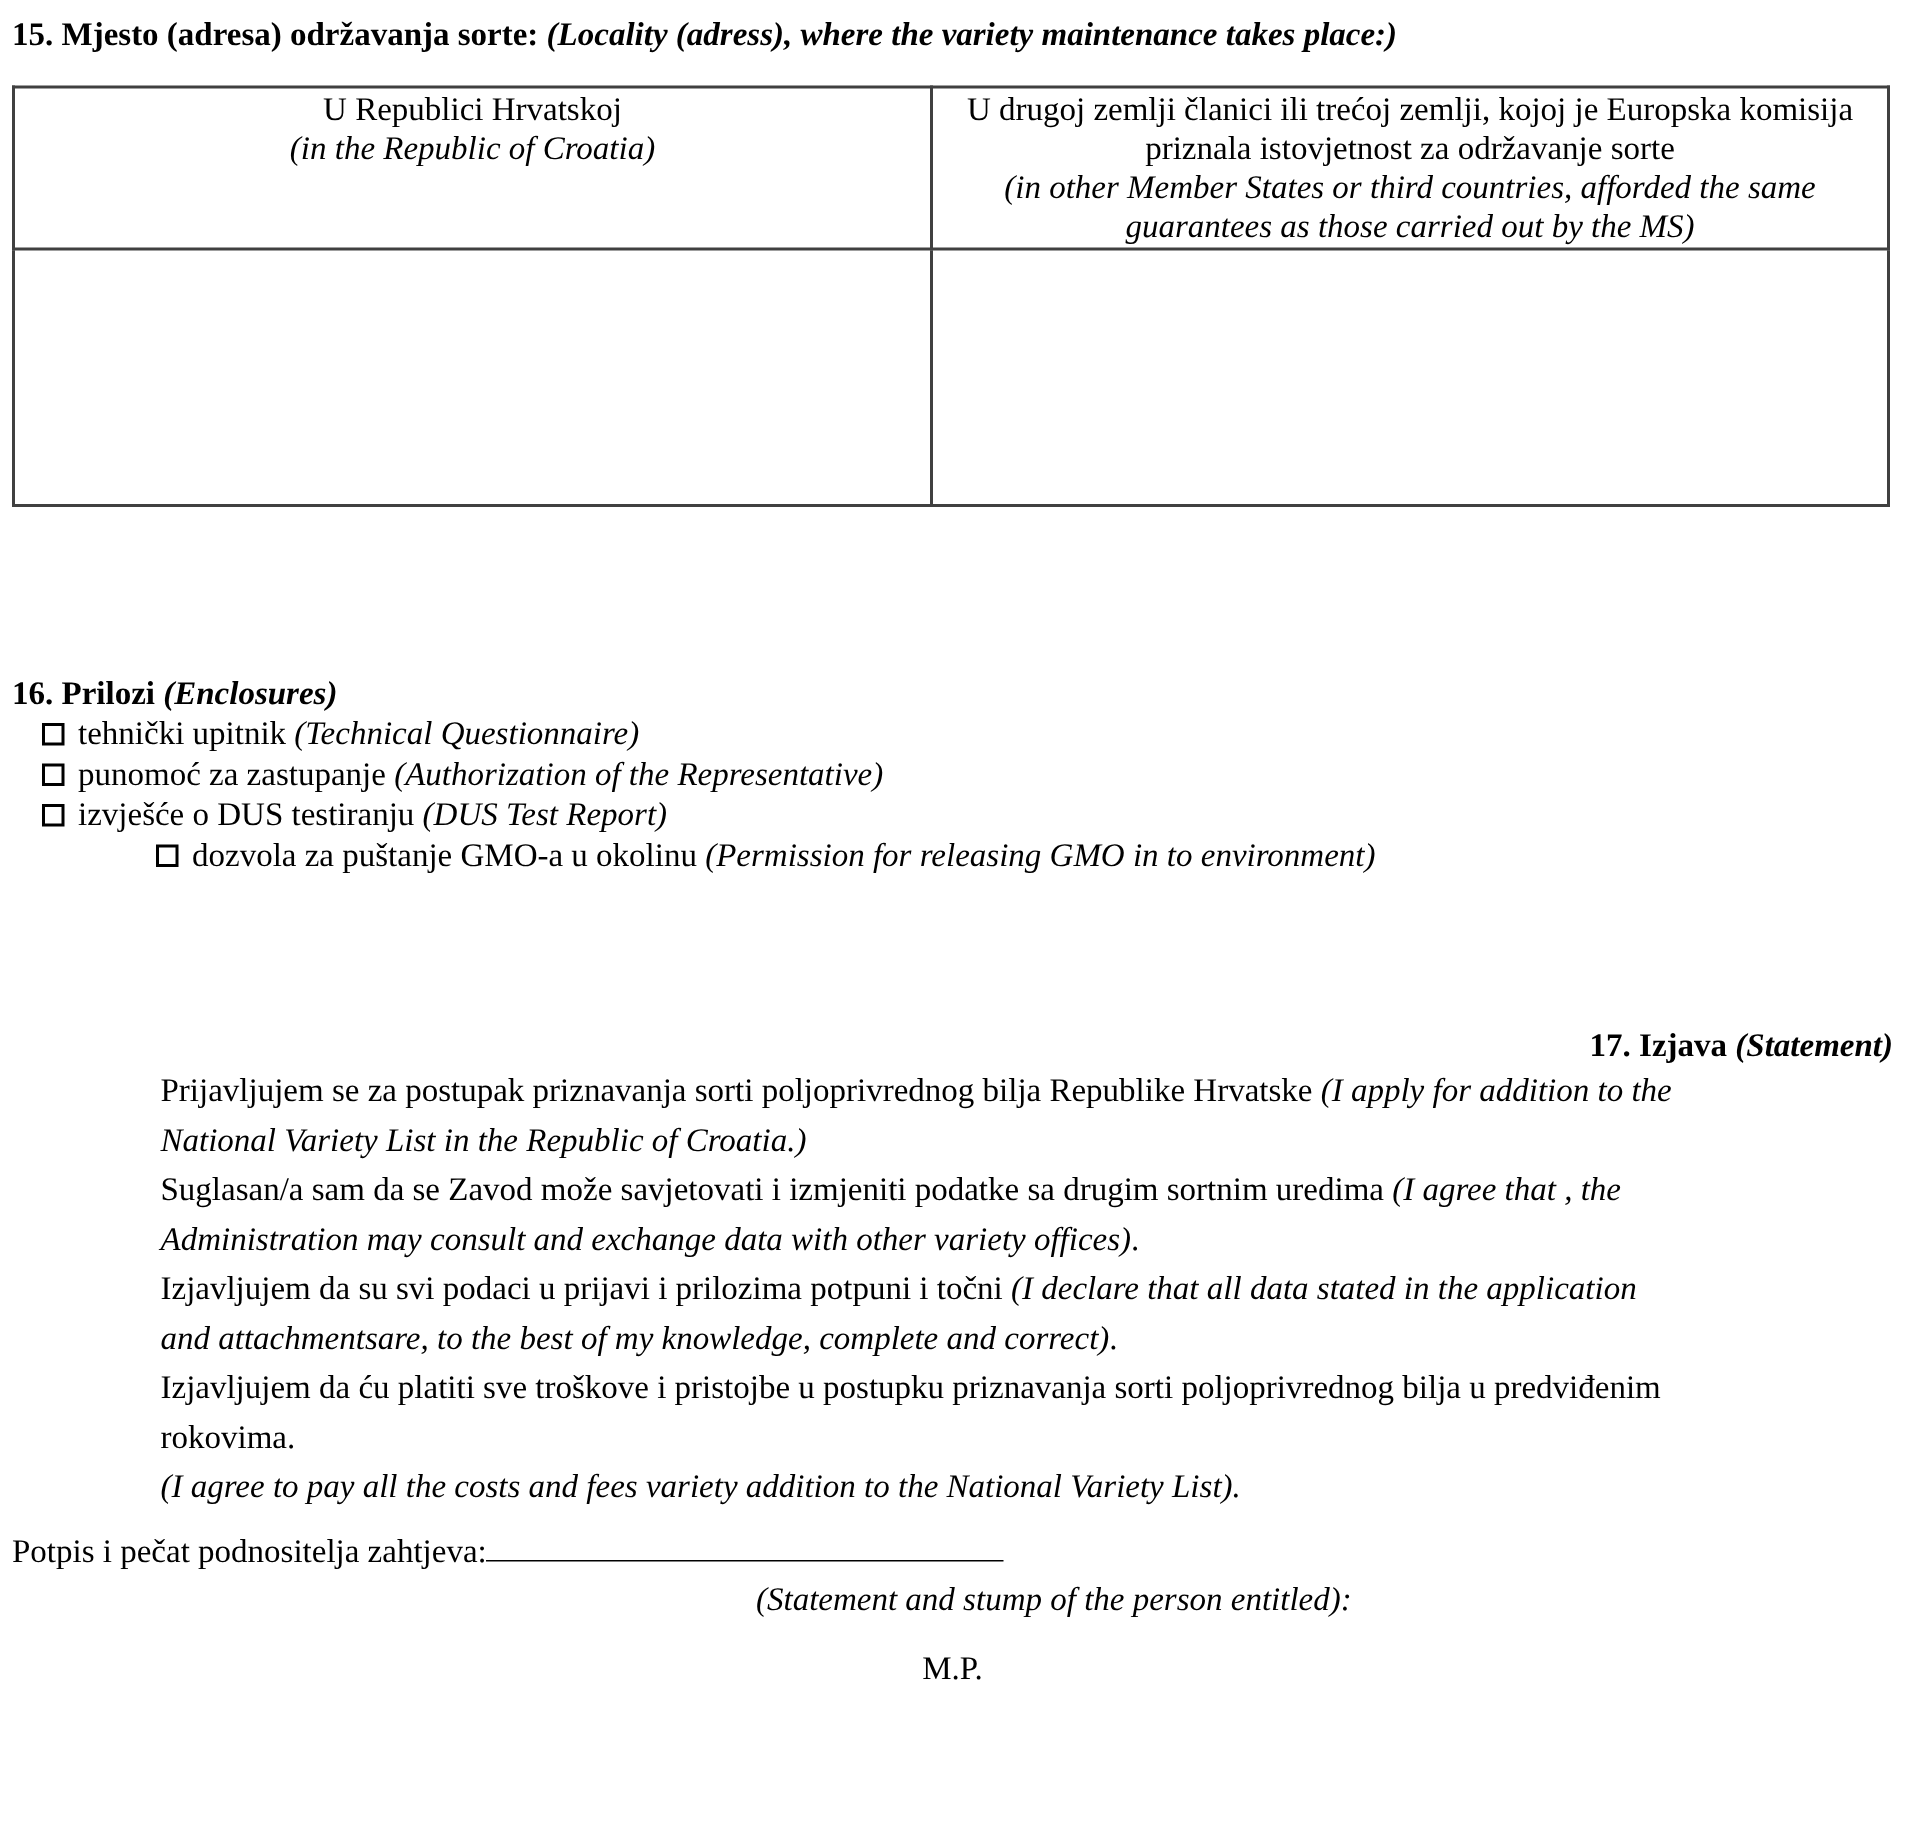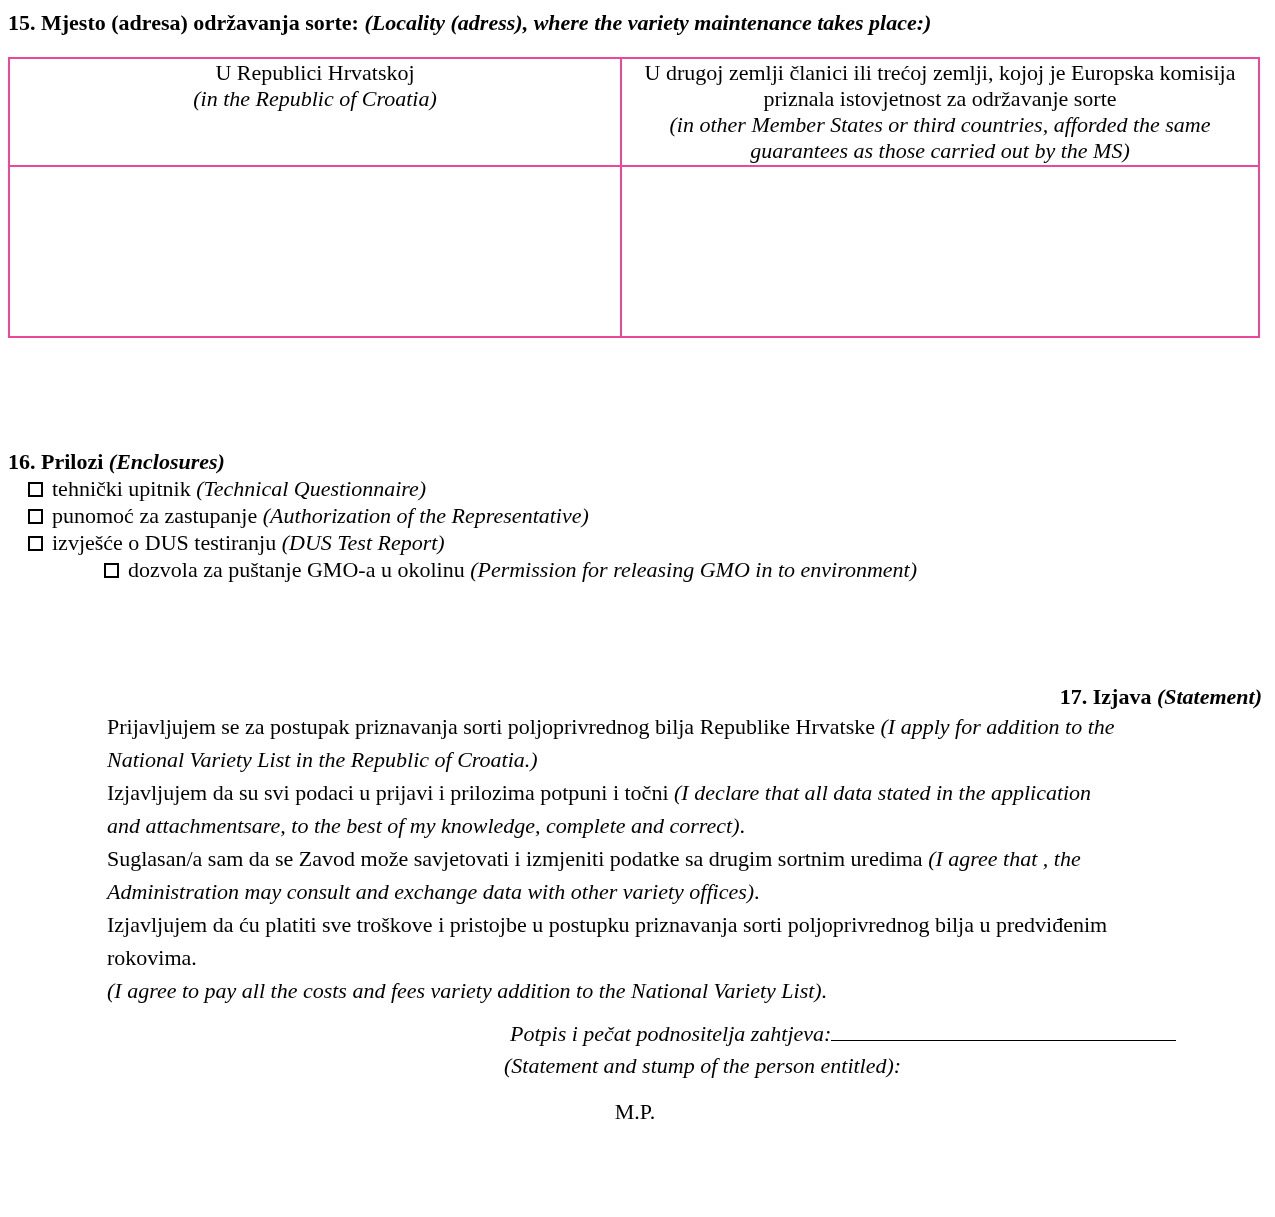--- a/index.html
+++ b/index.html
@@ -17,21 +17,21 @@
   .it { font-style: italic; }
 
   
   .table15 {
     width: 1250px;
     border-collapse: collapse;
     margin-top: 21px;
     table-layout: fixed;
   }
   .table15 td {
-    border: 2px solid #ec4899;
+    border: 2px solid #404040;
     text-align: center;
     vertical-align: top;
     line-height: 26px;
     padding: 1px 12px;
   }
   .table15 .hdr-row td { height: 104px; }
   .table15 .body-row td { height: 171px; }
 
   
   .s16 { margin-top: 110px; }
@@ -59,21 +59,21 @@
   .footer-row2 .date  { position: absolute; left: 404px; }
   .fill {
     display: inline-block;
     border-bottom: 1.5px solid #000;
     height: 20px;
     vertical-align: baseline;
   }
   .w160 { width: 160px; }
   .w345 { width: 345px; }
   .gap35 { display: inline-block; width: 35px; }
-  .potpis-row { margin-top: 11px; margin-left: 502px; line-height: 32px; font-style: italic; }
+  .potpis-row { margin-top: 11px; line-height: 32px; }
   .signature-row { margin-left: 496px; line-height: 32px; }
   .mp-row { margin-top: 17px; text-align: center; line-height: 26px; }
 </style>
 </head>
 <body>
 
 <div class="page">
 
   <div class="heading"><span>15. Mjesto (adresa) održavanja sorte: </span><span class="it">(Locality (adress), where the variety maintenance takes place:)</span></div>
 
@@ -111,23 +111,23 @@
 
     <div class="chk-row indent"><span class="chk"></span><span>dozvola za puštanje GMO-a u okolinu </span><span class="it">(Permission for releasing GMO in to environment)</span></div>
 
   </div>
 
   <div class="s17">
     <div class="heading"><span>17. Izjava </span><span class="it">(Statement)</span></div>
 
     <p><span>Prijavljujem se za postupak priznavanja sorti poljoprivrednog bilja Republike Hrvatske </span><span class="it">(I apply for addition to the National Variety List in the Republic of Croatia.)</span><span></span></p>
 
+    <p><span>Suglasan/a sam da se Zavod može savjetovati i izmjeniti podatke sa drugim sortnim uredima </span><span class="it">(I agree that , the Administration may consult and exchange data with other variety offices)</span><span>.</span></p>
+
     <p><span>Izjavljujem da su svi podaci u prijavi i prilozima potpuni i točni </span><span class="it">(I declare that all data stated in the application and attachmentsare, to the best of my knowledge, complete and correct)</span><span>.</span></p>
-
-    <p><span>Suglasan/a sam da se Zavod može savjetovati i izmjeniti podatke sa drugim sortnim uredima </span><span class="it">(I agree that , the Administration may consult and exchange data with other variety offices)</span><span>.</span></p>
 
     <p><span>Izjavljujem da ću platiti sve troškove i pristojbe u postupku priznavanja sorti poljoprivrednog bilja u predviđenim rokovima.</span></p>
 
     <p><span class="it">(I agree to pay all the costs and fees variety addition to the National Variety List).</span></p>
   </div>
 
 
 
   <div class="potpis-row"><span>Potpis i pečat podnositelja zahtjeva:</span><span class="fill w345"></span></div>
 

